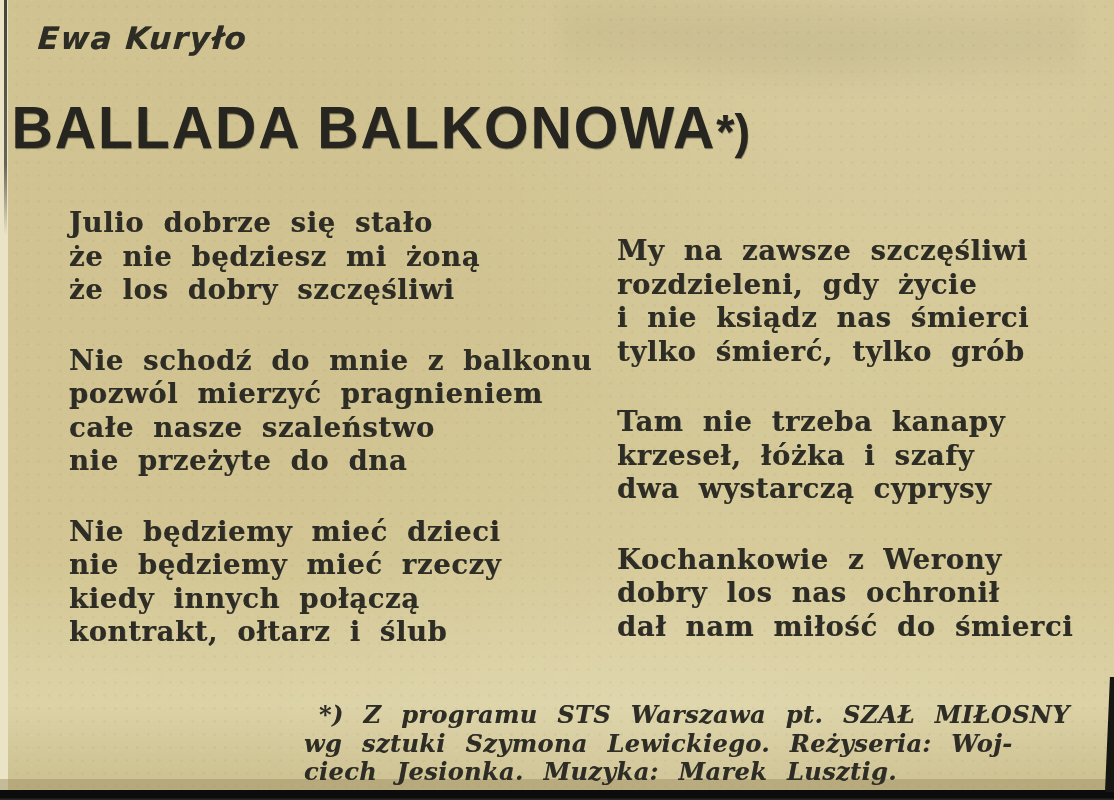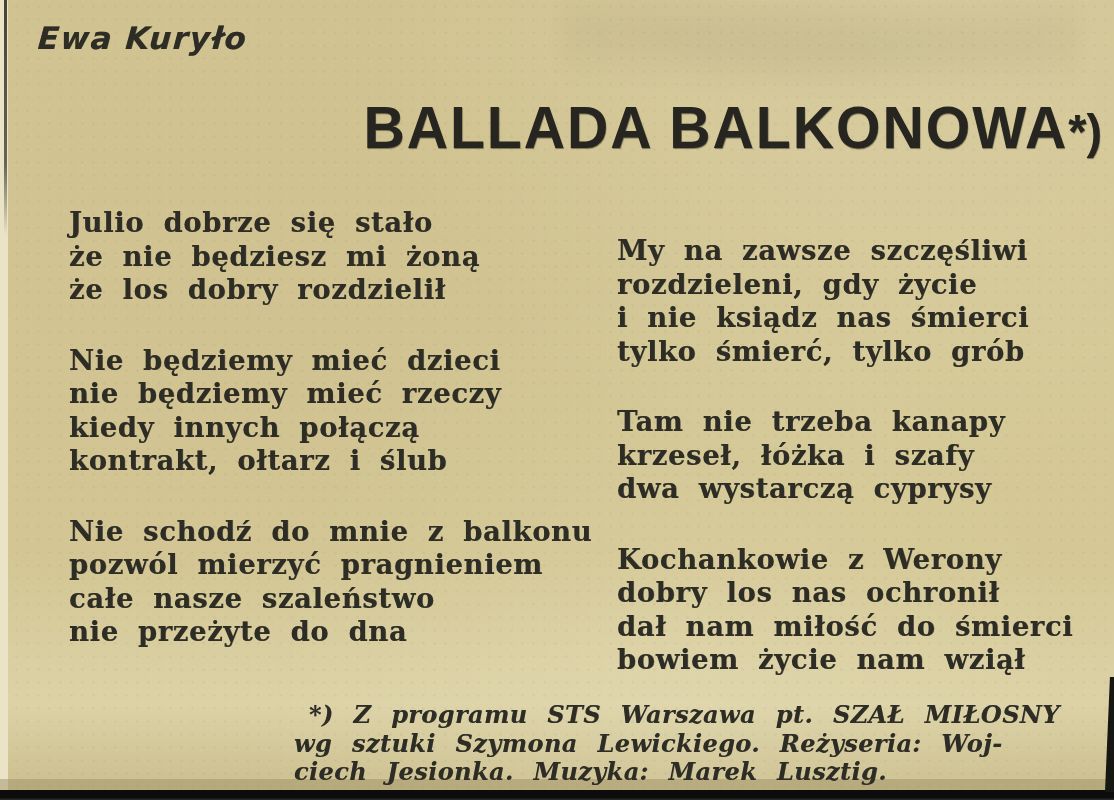--- a/index.html
+++ b/index.html
@@ -98,21 +98,21 @@
     transform: skewX(-4deg);
     text-shadow: 0.4px 0.4px 0.6px rgba(45,44,37,0.55);
   }
 
   
   .title-row {
     position: absolute;
     top: 94px;
     left: 0;
     width: 100%;
-    text-align: right;
+    text-align: left;
     white-space: nowrap;
   }
   .title {
     display: inline-block;
     font-family: "Liberation Sans", sans-serif;
     font-weight: bold;
     font-size: 59px;
     letter-spacing: 2px;
     transform: scaleX(0.97);
     color: var(--c-title_ink, #26251f);
@@ -142,21 +142,21 @@
     line-height: 33.5px;
     letter-spacing: 0.6px;
     word-spacing: 9px;
     white-space: nowrap;
     text-shadow: 0.4px 0.4px 0.5px rgba(45,44,37,0.45);
   }
 
   
   .footnote {
     position: absolute;
-    left: 294px;
+    left: 304px;
     top: 701px;
     width: 790px;
     color: var(--c-ink, #2d2c25);
   }
   .footnote-line {
     font-family: "DejaVu Serif", serif;
     font-weight: bold;
     font-style: italic;
     font-size: 24px;
     line-height: 28.5px;
@@ -186,53 +186,52 @@
   <div class="title-row">
     <span class="title"><span>BALLADA BALKONOWA</span><span class="title-marker">*)</span></span>
   </div>
 
   <div class="poem">
 
     <div class="poem-col left">
       <div class="stanza">
         <div class="poem-line">Julio dobrze się stało</div>
         <div class="poem-line">że nie będziesz mi żoną</div>
-        <div class="poem-line">że los dobry rozdzielił</div>
+        <div class="poem-line">że los dobry szczęśliwi</div>
+      </div>
+      <div class="stanza">
+        <div class="poem-line">Nie schodź do mnie z balkonu</div>
+        <div class="poem-line">pozwól mierzyć pragnieniem</div>
+        <div class="poem-line">całe nasze szaleństwo</div>
+        <div class="poem-line">nie przeżyte do dna</div>
       </div>
       <div class="stanza">
         <div class="poem-line">Nie będziemy mieć dzieci</div>
         <div class="poem-line">nie będziemy mieć rzeczy</div>
         <div class="poem-line">kiedy innych połączą</div>
         <div class="poem-line">kontrakt, ołtarz i ślub</div>
       </div>
-      <div class="stanza">
-        <div class="poem-line">Nie schodź do mnie z balkonu</div>
-        <div class="poem-line">pozwól mierzyć pragnieniem</div>
-        <div class="poem-line">całe nasze szaleństwo</div>
-        <div class="poem-line">nie przeżyte do dna</div>
-      </div>
     </div>
 
     <div class="poem-col right">
       <div class="stanza">
         <div class="poem-line">My na zawsze szczęśliwi</div>
         <div class="poem-line">rozdzieleni, gdy życie</div>
         <div class="poem-line">i nie ksiądz nas śmierci</div>
         <div class="poem-line">tylko śmierć, tylko grób</div>
       </div>
       <div class="stanza">
         <div class="poem-line">Tam nie trzeba kanapy</div>
         <div class="poem-line">krzeseł, łóżka i szafy</div>
         <div class="poem-line">dwa wystarczą cyprysy</div>
       </div>
       <div class="stanza">
         <div class="poem-line">Kochankowie z Werony</div>
         <div class="poem-line">dobry los nas ochronił</div>
         <div class="poem-line">dał nam miłość do śmierci</div>
-        <div class="poem-line">bowiem życie nam wziął</div>
       </div>
     </div>
 
   </div>
 
   <div class="footnote">
     <div class="footnote-line first">*) Z programu STS Warszawa pt. SZAŁ MIŁOSNY</div>
     <div class="footnote-line">wg sztuki Szymona Lewickiego. Reżyseria: Woj-</div>
     <div class="footnote-line">ciech Jesionka. Muzyka: Marek Lusztig.</div>
   </div>

